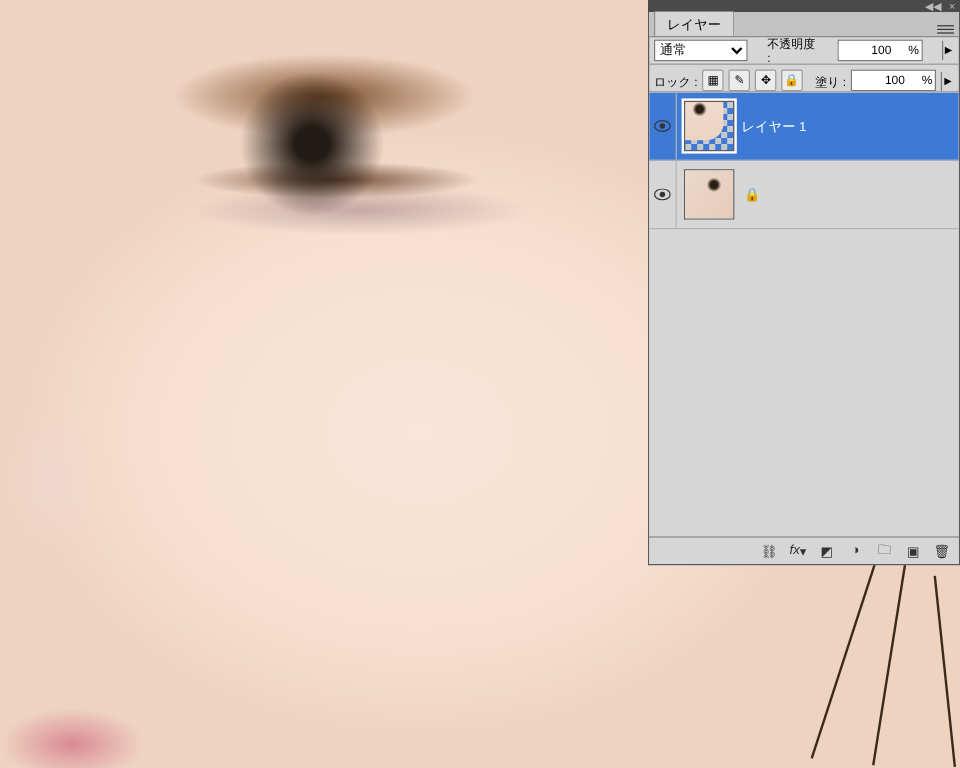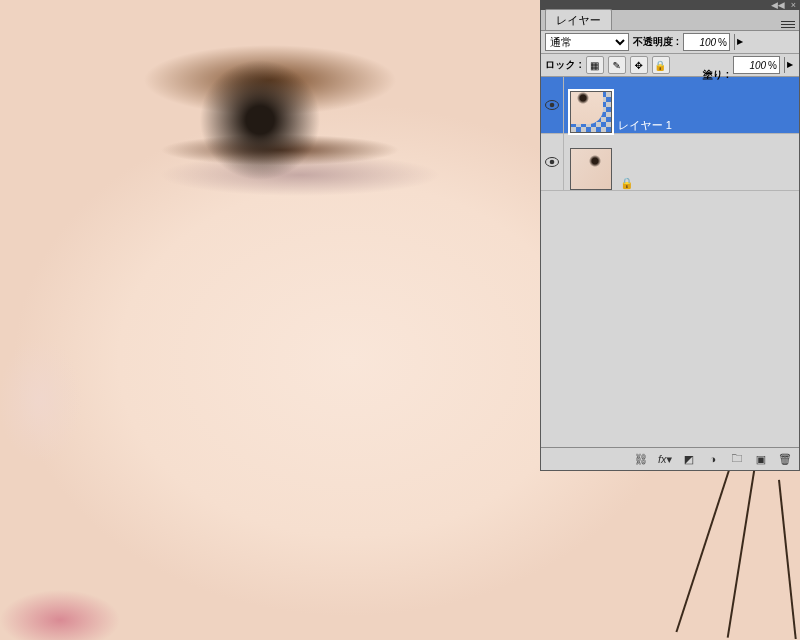--- a/index.html
+++ b/index.html
@@ -21,33 +21,33 @@
 
   
   #panel-wrap{position:absolute;right:0;top:0;width:260px;}
   #topbar{height:10px;background:#4a4a4a;display:flex;justify-content:flex-end;align-items:center;padding-right:4px;}
   #topbar span{color:#bbb;font-size:9px;line-height:9px;margin-left:6px;cursor:default;}
   #panel{background:#d6d6d6;border:1px solid #5a5a5a;border-top:none;width:258px;}
   #tabrow{display:flex;align-items:flex-end;height:20px;background:#c2c2c2;border-bottom:1px solid #8a8a8a;}
   .tab{padding:3px 10px 2px;font-size:11px;background:#d6d6d6;border:1px solid #8a8a8a;border-bottom:none;margin-left:4px;border-radius:2px 2px 0 0;}
   .tab-menu{margin-left:auto;margin-right:4px;width:14px;height:12px;display:flex;flex-direction:column;justify-content:center;gap:2px;cursor:pointer;}
   .tab-menu div{height:1px;background:#333;}
-  #optrow{display:flex;align-items:center;height:22px;padding:0 4px;gap:4px;border-bottom:1px solid #9a9a9a;}
+  #optrow{display:flex;align-items:center;height:22px;padding:0 4px;gap:16px;border-bottom:1px solid #9a9a9a;}
   select{font-size:11px;height:18px;background:#fff;border:1px solid #7a7a7a;}
   #blend{width:84px;}
-  .lbl{font-size:10px;font-weight:bold;}
+  .lbl{font-size:10px;}
   .pct-box{display:flex;align-items:center;border:1px solid #7a7a7a;background:#fff;height:16px;}
-  .pct-box input{border:none;width:30px;font-size:10px;text-align:right;padding:0 2px;outline:none;font-style:italic;}
+  .pct-box input{border:none;width:30px;font-size:10px;text-align:right;padding:0 14px;outline:none;}
   .pct-box .pct{font-size:10px;padding-right:2px;}
   .arrow{width:10px;text-align:center;font-size:8px;border-left:1px solid #7a7a7a;line-height:16px;cursor:pointer;}
-  #lockrow{display:flex;align-items:center;height:22px;padding:0 4px;gap:4px;border-bottom:1px solid #9a9a9a;}
+  #lockrow{display:flex;align-items:flex-end;height:22px;padding:0 4px;gap:4px;border-bottom:1px solid #9a9a9a;}
   .lock-ico{width:16px;height:16px;border:1px solid #9a9a9a;border-radius:2px;background:#ececec;display:flex;align-items:center;justify-content:center;font-size:10px;cursor:pointer;}
   .push{margin-left:auto;margin-top:20px;}
   #layers{height:370px;overflow:auto;background:#d6d6d6;}
-  .layer{display:flex;align-items:flex-end;height:56px;border-bottom:1px solid #b5b5b5;}
+  .layer{display:flex;align-items:center;height:56px;border-bottom:1px solid #b5b5b5;}
   .vis{width:22px;height:56px;border-right:1px solid #b5b5b5;display:flex;align-items:center;justify-content:center;cursor:pointer;}
   .vis svg{width:14px;height:10px;}
   .thumb{width:40px;height:40px;margin:0 6px;border:1px solid #5a5a5a;box-shadow:0 0 0 1px #fff inset;background:#fff;position:relative;overflow:hidden;}
   .thumb.checker{background:
     linear-gradient(45deg,#ccc 25%,transparent 25%,transparent 75%,#ccc 75%),
     linear-gradient(45deg,#ccc 25%,transparent 25%,transparent 75%,#ccc 75%);
     background-size:10px 10px;background-position:0 0,5px 5px;}
   .thumb .skin{position:absolute;}
   .t1 .skin{left:-4px;top:-4px;width:36px;height:36px;background:radial-gradient(circle at 16px 10px,#2a1d14 3px,rgba(0,0,0,0) 6px),linear-gradient(#f1dccd,#ecd3c2);border-radius:0 0 40% 0;}
   .t2 .skin{left:0;top:0;width:40px;height:40px;background:radial-gradient(circle at 24px 12px,#2a1d14 3px,rgba(0,0,0,0) 6px),linear-gradient(130deg,#ecd8cb,#e6cbb9);}

